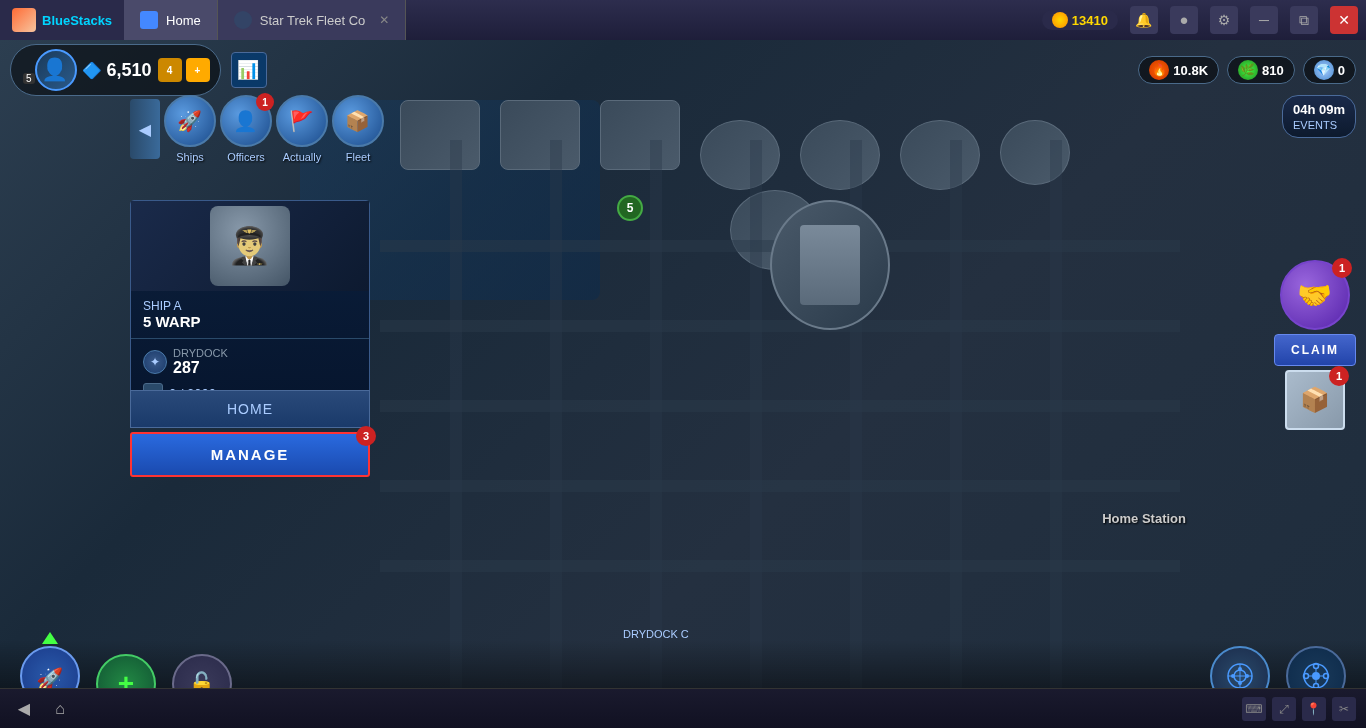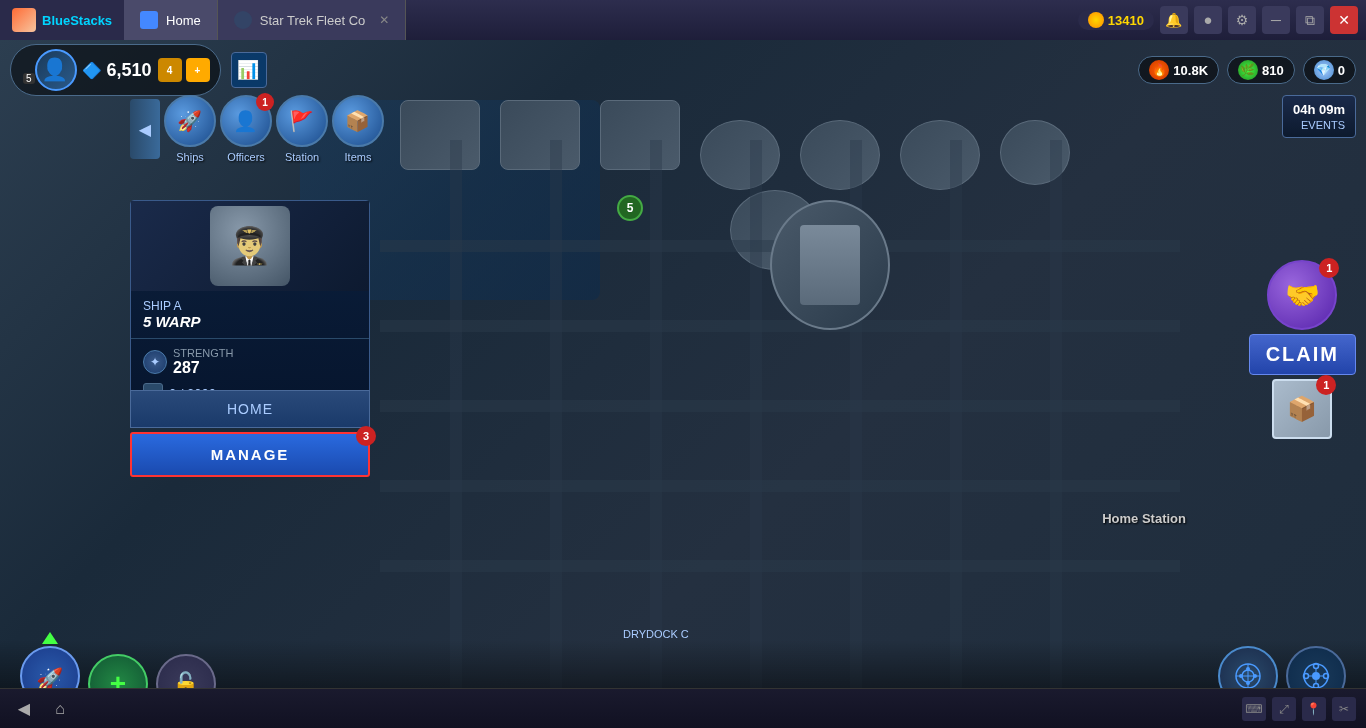--- a/index.html
+++ b/index.html
@@ -56,21 +56,21 @@
     .tab-icon {
       width: 18px;
       height: 18px;
       background: #00aaff;
       border-radius: 3px;
     }
     #titlebar-right {
       margin-left: auto;
       display: flex;
       align-items: center;
-      gap: 6px;
+      gap: 12px;
       padding-right: 8px;
     }
     .titlebar-btn {
       width: 28px;
       height: 28px;
       border-radius: 4px;
       background: #3a3a5c;
       display: flex;
       align-items: center;
       justify-content: center;
@@ -344,23 +344,23 @@
       text-shadow: 1px 1px 2px #000;
     }
 
     
     #events-timer {
       position: absolute;
       top: 55px;
       right: 10px;
       background: linear-gradient(to bottom, #1a2a4a, #0d1a2e);
       border: 1px solid #4a6a9a;
-      border-radius: 4px;
+      border-radius: 16px;
       padding: 6px 10px;
-      text-align: right;
+      text-align: left;
       color: #fff;
       font-size: 13px;
     }
     #events-label {
       color: #aaccff;
       font-size: 11px;
       margin-top: 2px;
     }
 
     
@@ -398,21 +398,20 @@
       border-bottom: 1px solid #2a4a6a;
     }
     #ship-name {
       color: #aaccff;
       font-size: 12px;
     }
     #ship-warp {
       color: #fff;
       font-size: 15px;
       font-weight: bold;
-      font-style: italic;
     }
     #ship-stats {
       padding: 8px 12px;
     }
     .stat-row {
       display: flex;
       align-items: center;
       gap: 6px;
       margin-bottom: 6px;
     }
@@ -573,21 +572,21 @@
       font-size: 11px;
       display: flex;
       align-items: center;
       justify-content: center;
       font-weight: bold;
     }
     #claim-btn {
       background: linear-gradient(to bottom, #4466cc, #2244aa);
       border: 1px solid #6688ee;
       color: #fff;
-      font-size: 20px;
+      font-size: 12px;
       font-weight: bold;
       padding: 8px 16px;
       border-radius: 4px;
       cursor: pointer;
       letter-spacing: 2px;
     }
     #mystery-box {
       width: 60px;
       height: 60px;
       background: linear-gradient(135deg, #aabbcc, #8899aa);
@@ -618,21 +617,21 @@
     
     #bottom-bar {
       position: absolute;
       bottom: 0;
       width: 100%;
       height: 88px;
       background: linear-gradient(to top, rgba(0,0,0,0.8), transparent);
       display: flex;
       align-items: center;
       justify-content: center;
-      gap: 8px;
+      gap: 16px;
       padding: 0 20px;
     }
     .bottom-btn {
       display: flex;
       flex-direction: column;
       align-items: center;
       gap: 4px;
       cursor: pointer;
     }
     .bottom-icon-circle {
@@ -839,25 +838,25 @@
     </div>
     <div class="nav-item">
       <div class="nav-icon-circle">
         👤
         <div class="nav-badge">1</div>
       </div>
       <span class="nav-label">Officers</span>
     </div>
     <div class="nav-item">
       <div class="nav-icon-circle">🚩</div>
-      <span class="nav-label">Station</span>
+      <span class="nav-label">Actually</span>
     </div>
     <div class="nav-item">
       <div class="nav-icon-circle">📦</div>
-      <span class="nav-label">Items</span>
+      <span class="nav-label">Fleet</span>
     </div>
   </div>
 
   <div id="events-timer">
     <div style="font-weight:bold;">04h 09m</div>
     <div id="events-label">EVENTS</div>
   </div>
 
   <div id="ship-panel">
     <div id="ship-portrait">
@@ -866,21 +865,21 @@
       </div>
     </div>
     <div id="ship-name-section">
       <div id="ship-name">SHIP A</div>
       <div id="ship-warp">5 WARP</div>
     </div>
     <div id="ship-stats">
       <div class="stat-row">
         <div class="stat-icon">✦</div>
         <div>
-          <div class="stat-label">STRENGTH</div>
+          <div class="stat-label">DRYDOCK</div>
           <div class="stat-value">287</div>
         </div>
       </div>
       <div class="cargo-row">
         <div class="cargo-icon">▣</div>
         <span class="cargo-val">0 / 2000</span>
       </div>
     </div>
   </div>
 

